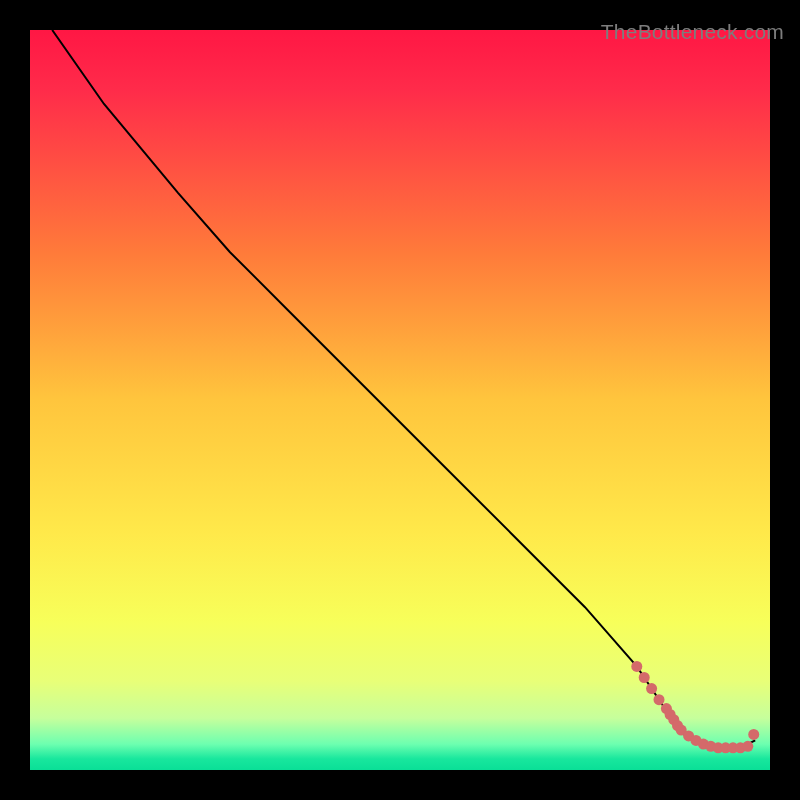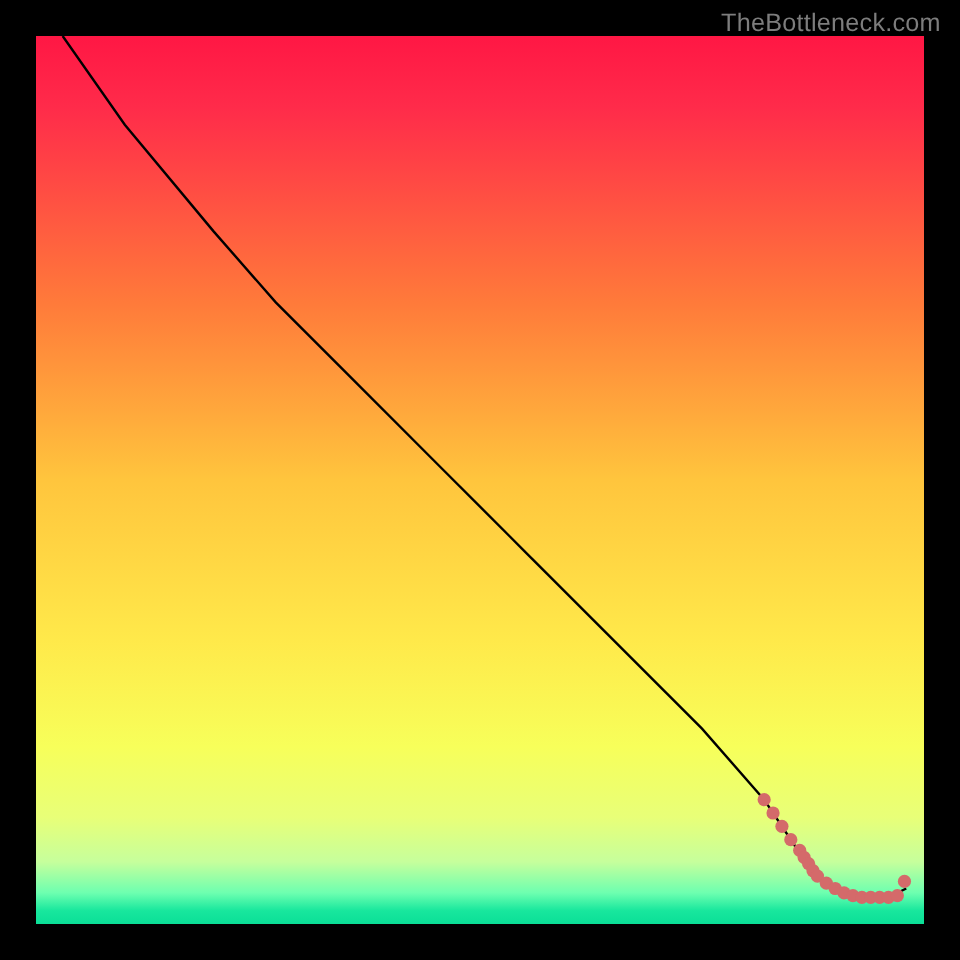--- a/index.html
+++ b/index.html
@@ -11,21 +11,21 @@
     font-family: Arial, Helvetica, sans-serif;
     overflow: hidden;
   }
   .wrap {
     position: relative;
     width: 800px;
     height: 800px;
   }
   .attribution {
     position: absolute;
-    top: 8px;
+    top: 20px;
     right: 16px;
     color: #7d7d7d;
     font-size: 21px;
     letter-spacing: 0.2px;
     font-weight: 400;
     z-index: 10;
   }
   .plot-area {
     position: absolute;
     left: 30px;

